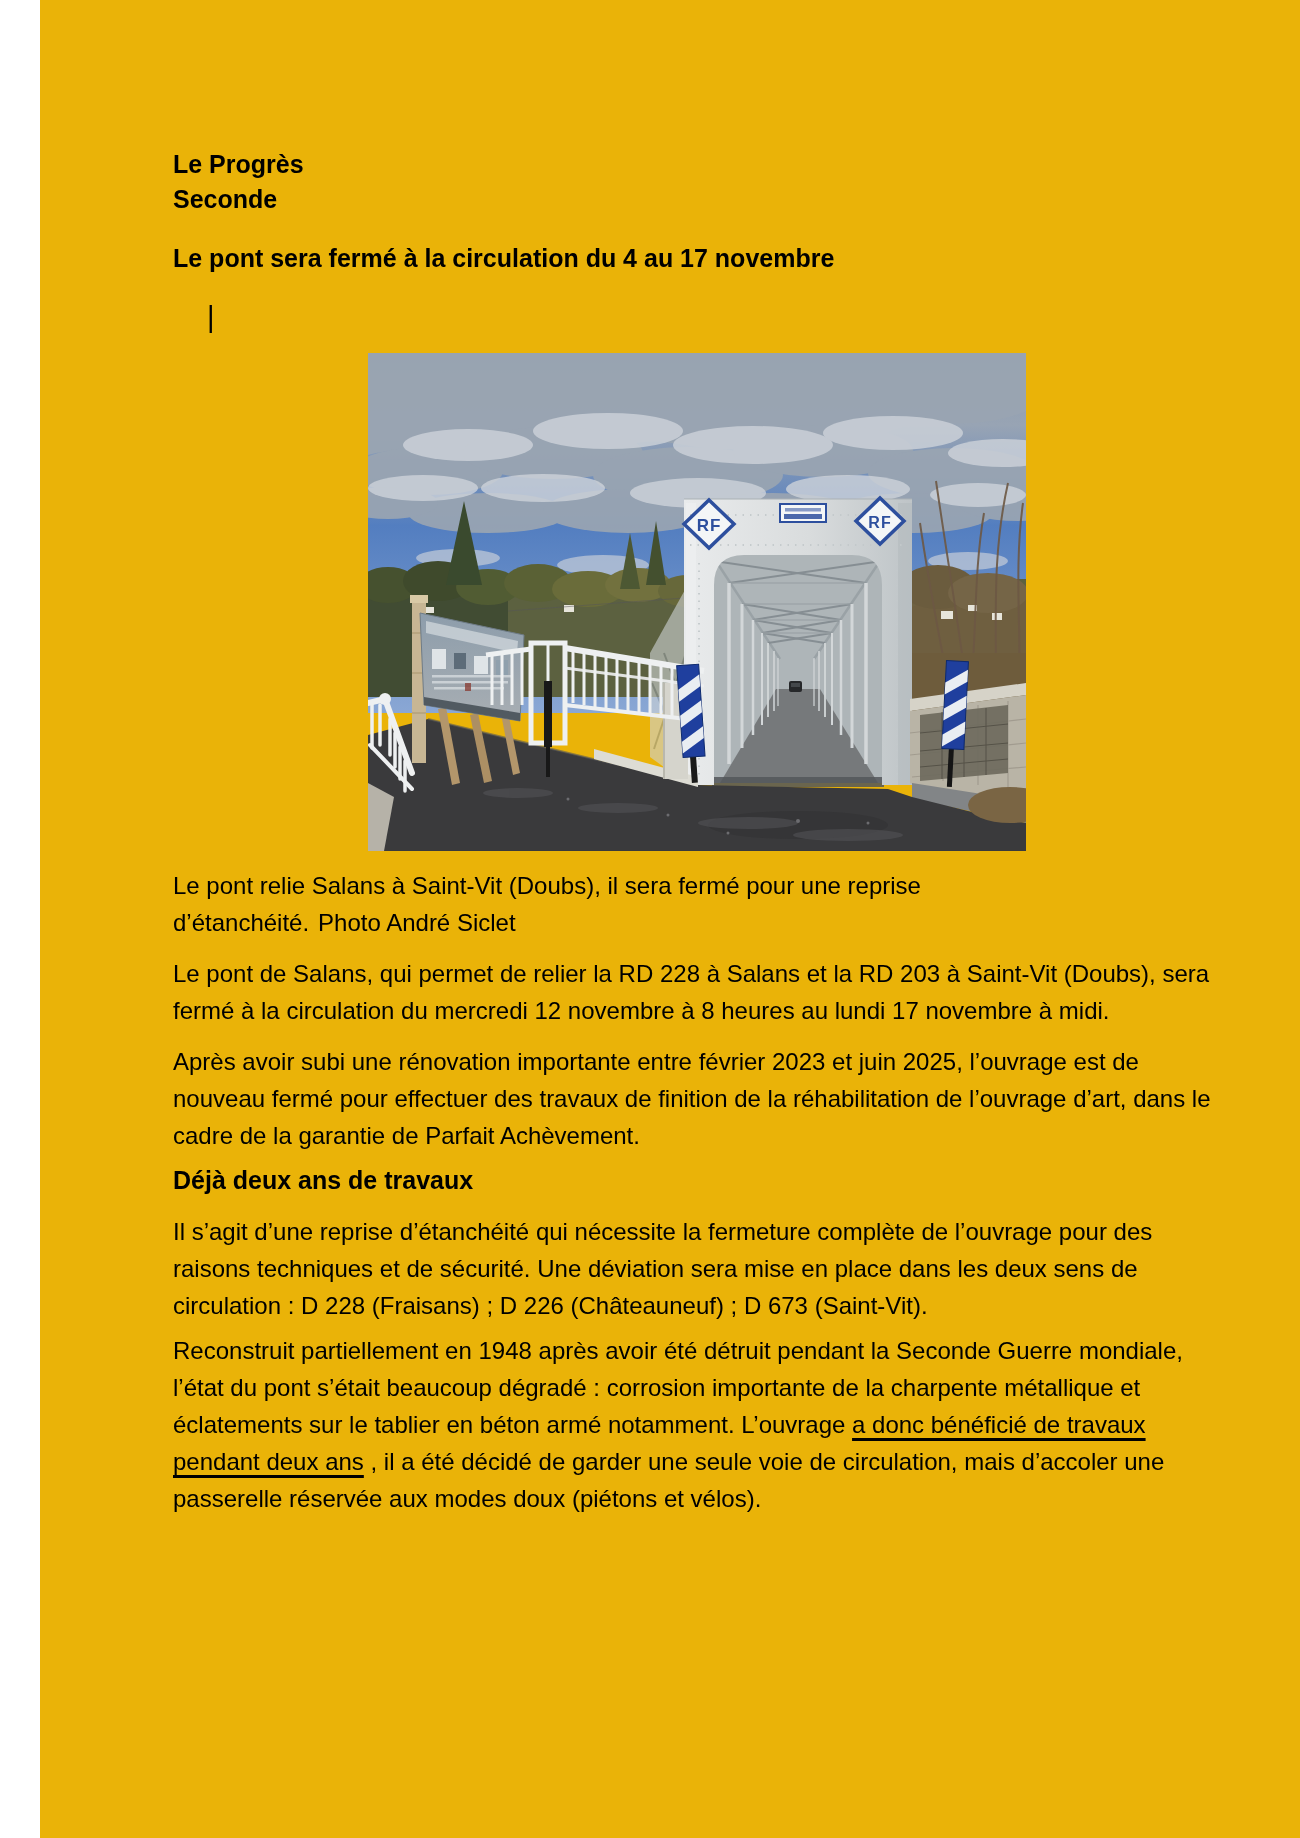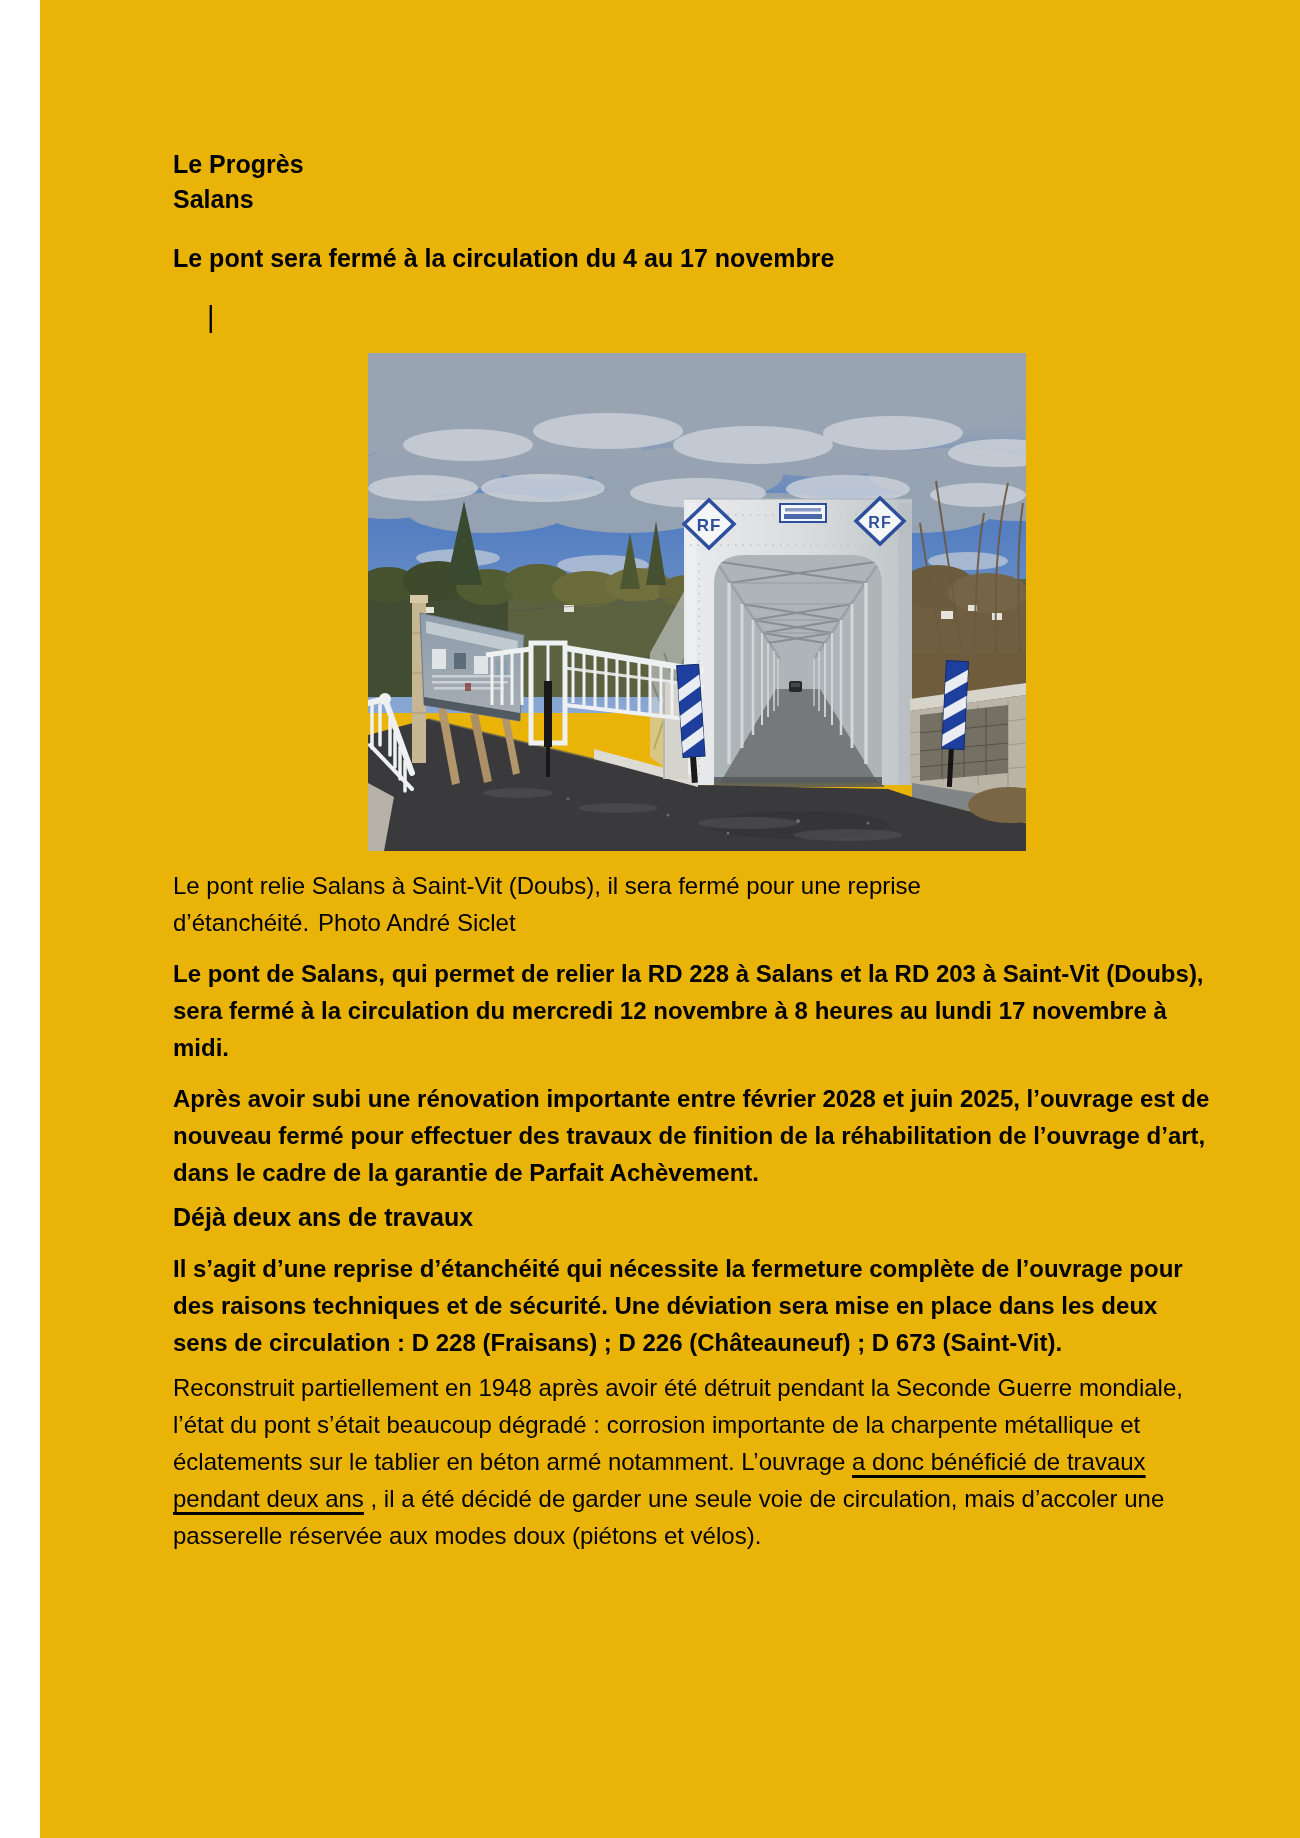--- a/index.html
+++ b/index.html
@@ -14,39 +14,39 @@
   }
   .content{position:absolute;left:133px;top:147px;width:1040px;}
   .pub{font-size:25px;font-weight:bold;line-height:35px;}
   .headline{font-size:25px;font-weight:bold;line-height:37px;margin:23px 0 0 0;}
   .cursor-mark{font-size:29px;line-height:40px;margin:20px 0 0 34px;height:40px;font-weight:400;}
   .photo-wrap{margin:8px 0 0 187px;width:658px;height:498px;padding:8px;}
   .photo-wrap svg{display:block;}
   .caption{font-size:24px;line-height:37px;margin:8px 0 0 0;width:900px;}
   .credit{margin-left:9px;text-align:center;}
   p.para{font-size:24px;line-height:37px;margin:13px 0 0 0;}
-  p.para.m14{margin-top:14px;font-weight:bold;}
+  p.para.m14{margin-top:14px;}
   p.para.m8{margin-top:8px;}
   .subhead{font-size:25px;font-weight:bold;line-height:37px;margin:8px 0 0 0;}
   .u-link{
     text-decoration:underline;
     text-decoration-thickness:2.5px;
     text-underline-offset:5px;
     color:#000;
   }
   text.rf{font-family:"Liberation Sans",sans-serif;font-weight:bold;letter-spacing:1px;}
 </style>
 </head>
 <body>
 
 <div class="page">
   <div class="content">
 
     <div class="pub">Le Progrès</div>
-    <div class="pub">Salans</div>
+    <div class="pub">Seconde</div>
 
     <h1 class="headline">Le pont sera fermé à la circulation du 4 au 17 novembre</h1>
 
     <div class="cursor-mark">|</div>
 
     <figure class="photo-wrap">
       <svg width="658" height="498" viewBox="0 0 658 498" xmlns="http://www.w3.org/2000/svg">
         <defs>
           <linearGradient id="skyg" x1="0" y1="0" x2="0" y2="1">
             <stop offset="0" stop-color="#8a97a9"></stop>
@@ -365,21 +365,21 @@
           </g>
         </g>
         <ellipse cx="642" cy="452" rx="42" ry="18" fill="#7a6544"></ellipse>
       </svg>
     </figure>
 
     <p class="caption"><span>Le pont relie Salans à Saint-Vit (Doubs), il sera fermé pour une reprise d’étanchéité.</span><span class="credit">Photo André Siclet</span></p>
 
     <p class="para m14">Le pont de Salans, qui permet de relier la RD 228 à Salans et la RD 203 à Saint-Vit (Doubs), sera fermé à la circulation du mercredi 12 novembre à 8 heures au lundi 17 novembre à midi.</p>
 
-    <p class="para m14">Après avoir subi une rénovation importante entre février 2028 et juin 2025, l’ouvrage est de nouveau fermé pour effectuer des travaux de finition de la réhabilitation de l’ouvrage d’art, dans le cadre de la garantie de Parfait Achèvement.</p>
+    <p class="para m14">Après avoir subi une rénovation importante entre février 2023 et juin 2025, l’ouvrage est de nouveau fermé pour effectuer des travaux de finition de la réhabilitation de l’ouvrage d’art, dans le cadre de la garantie de Parfait Achèvement.</p>
 
     <h2 class="subhead">Déjà deux ans de travaux</h2>
 
     <p class="para m14">Il s’agit d’une reprise d’étanchéité qui nécessite la fermeture complète de l’ouvrage pour des raisons techniques et de sécurité. Une déviation sera mise en place dans les deux sens de circulation&nbsp;: D 228 (Fraisans)&nbsp;; D 226 (Châteauneuf)&nbsp;; D 673 (Saint-Vit).</p>
 
     <p class="para m8"><span>Reconstruit partiellement en 1948 après avoir été détruit pendant la Seconde Guerre mondiale, l’état du pont s’était beaucoup dégradé&nbsp;: corrosion importante de la charpente métallique et éclatements sur le tablier en béton armé notamment. L’ouvrage </span><span class="u-link">a donc bénéficié de travaux pendant deux ans</span><span>&nbsp;, il a été décidé de garder une seule voie de circulation, mais d’accoler une passerelle réservée aux modes doux (piétons et vélos).</span></p>
 
   </div>
 </div>
 

